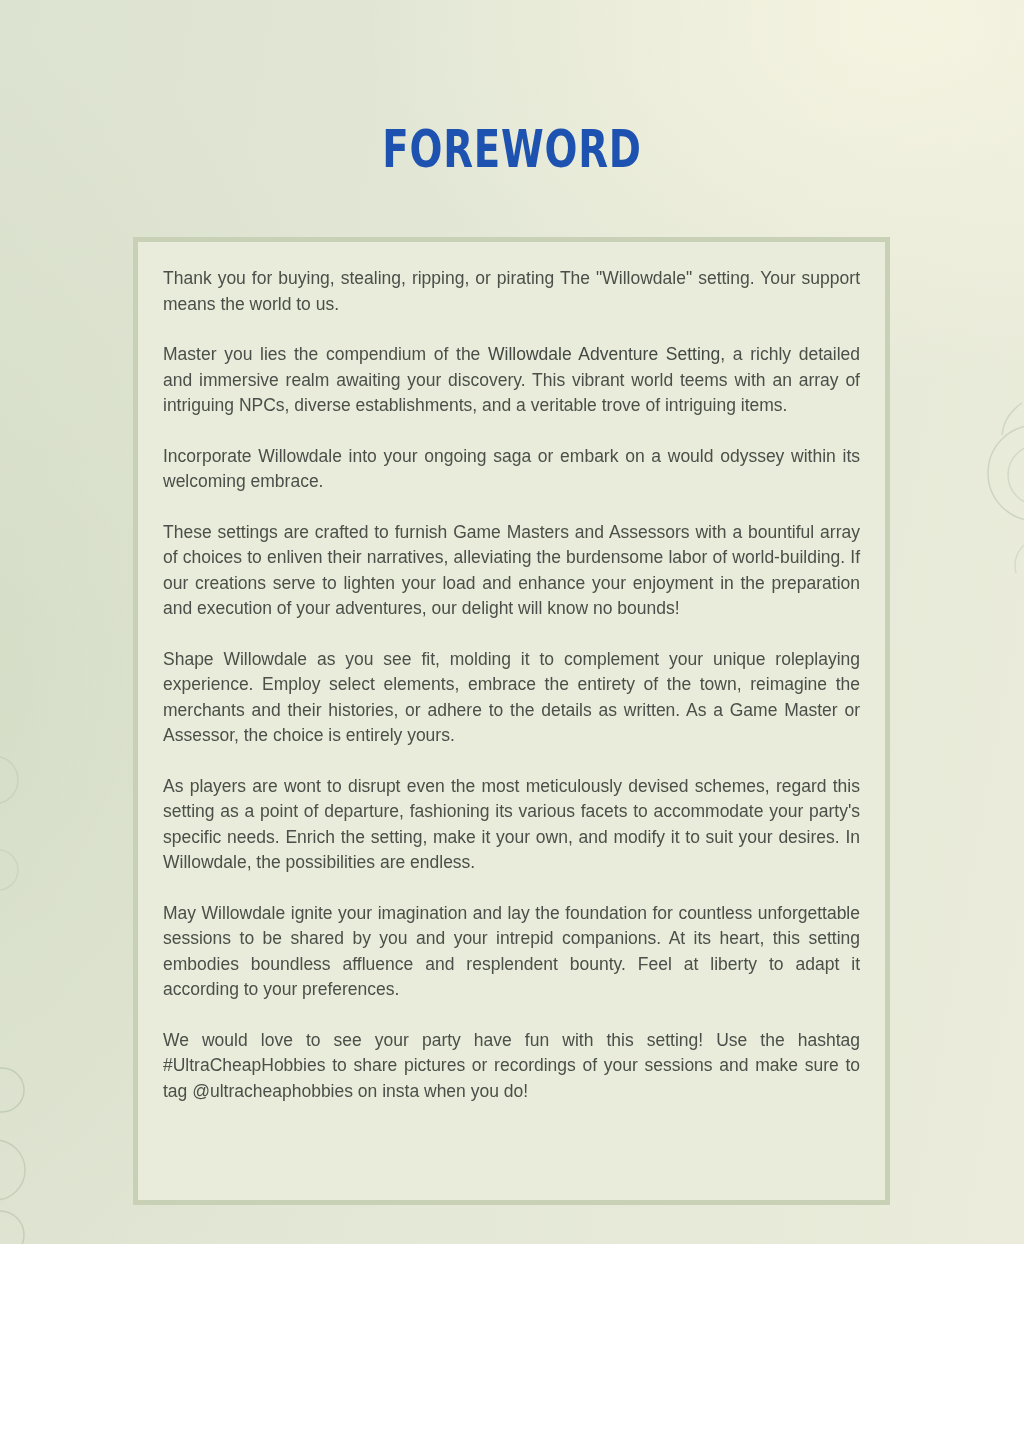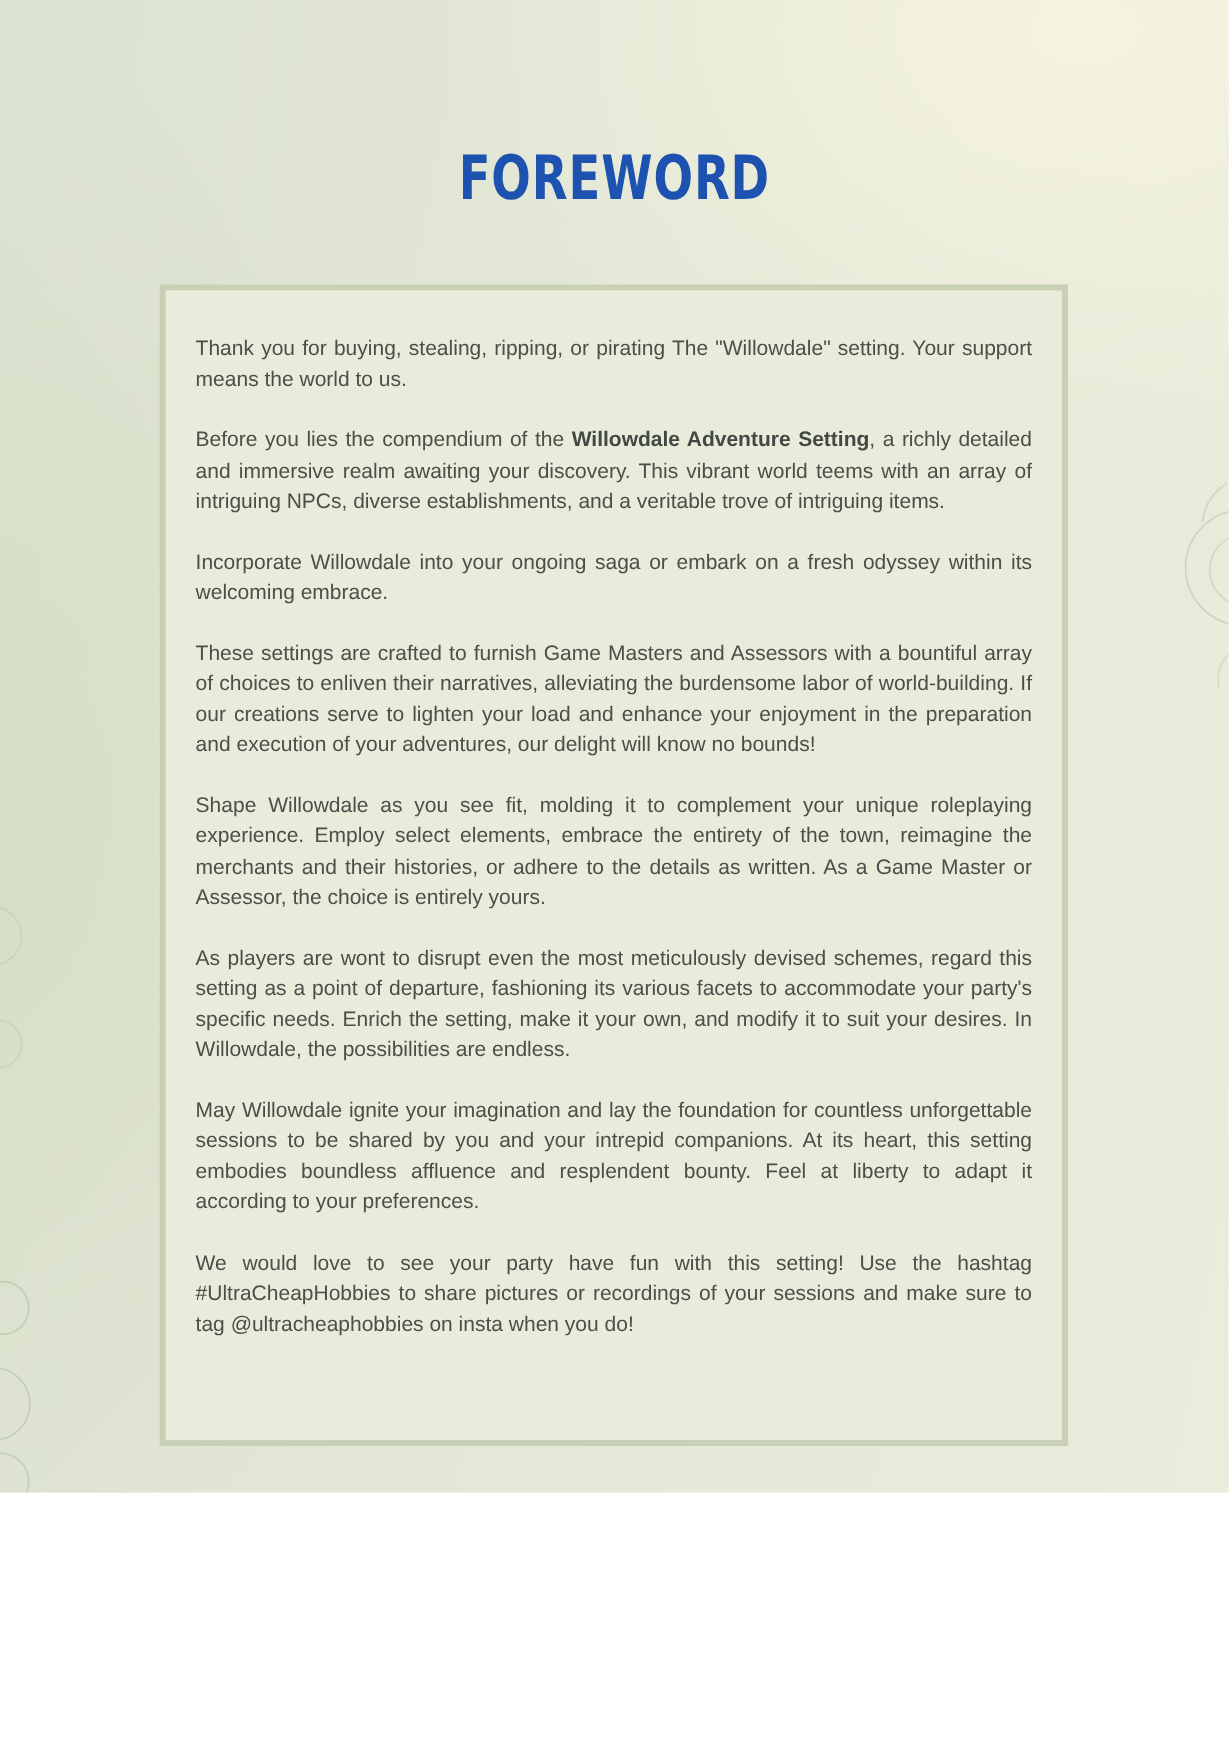--- a/index.html
+++ b/index.html
@@ -40,23 +40,23 @@
     border: 5px solid #c8d1b6;
     padding: 20px 25px 18px 25px;
   }
   .content-box p {
     margin: 25px 0 0 0;
     font-size: 17.5px;
     line-height: 25.5px;
     color: #4a4f49;
     text-align: justify;
   }
-  .content-box p:first-child { margin-top: 16px; }
+  .content-box p:first-child { margin-top: 4px; }
   .content-box p.gap-before { }
-  .content-box strong { font-weight: bold; color: #424843; }
+  .content-box strong { font-weight: normal; color: #424843; }
   .hex-badge {
     position: absolute;
     left: 481px;
     top: 1384px;
     width: 62px;
     height: 74px;
     background: #a7b399;
     clip-path: polygon(50% 0%, 100% 25%, 100% 75%, 50% 100%, 0% 75%, 0% 25%);
     display: flex;
     align-items: center;
@@ -96,23 +96,23 @@
       <path d="M 58 8 Q 40 20 38 40" stroke-opacity="0.18"></path>
       <path d="M 60 150 Q 48 162 52 178" stroke-opacity="0.14"></path>
     </g>
   </svg>
 
   <h1 class="page-title">FOREWORD</h1>
 
   <div class="content-box">
     <p>Thank you for buying, stealing, ripping, or pirating The "Willowdale" setting. Your support means the world to us.</p>
 
-    <p><span>Before you lies the compendium of the </span><strong>Willowdale Adventure Setting</strong><span>, a richly detailed and immersive realm awaiting your discovery. This vibrant world teems with an array of intriguing NPCs, diverse establishments, and a veritable trove of intriguing items.</span></p>
+    <p><span>Master you lies the compendium of the </span><strong>Willowdale Adventure Setting</strong><span>, a richly detailed and immersive realm awaiting your discovery. This vibrant world teems with an array of intriguing NPCs, diverse establishments, and a veritable trove of intriguing items.</span></p>
 
-    <p>Incorporate Willowdale into your ongoing saga or embark on a fresh odyssey within its welcoming embrace.</p>
+    <p>Incorporate Willowdale into your ongoing saga or embark on a would odyssey within its welcoming embrace.</p>
     <p>These settings are crafted to furnish Game Masters and Assessors with a bountiful array of choices to enliven their narratives, alleviating the burdensome labor of world-building. If our creations serve to lighten your load and enhance your enjoyment in the preparation and execution of your adventures, our delight will know no bounds!</p>
     <p>Shape Willowdale as you see fit, molding it to complement your unique roleplaying experience. Employ select elements, embrace the entirety of the town, reimagine the merchants and their histories, or adhere to the details as written. As a Game Master or Assessor, the choice is entirely yours.</p>
     <p>As players are wont to disrupt even the most meticulously devised schemes, regard this setting as a point of departure, fashioning its various facets to accommodate your party's specific needs. Enrich the setting, make it your own, and modify it to suit your desires. In Willowdale, the possibilities are endless.</p>
     <p>May Willowdale ignite your imagination and lay the foundation for countless unforgettable sessions to be shared by you and your intrepid companions. At its heart, this setting embodies boundless affluence and resplendent bounty. Feel at liberty to adapt it according to your preferences.</p>
     <p class="gap-before">We would love to see your party have fun with this setting! Use the hashtag #UltraCheapHobbies to share pictures or recordings of your sessions and make sure to tag @ultracheaphobbies on insta when you do!</p>
   </div>
 
   <div class="hex-badge">
     <span class="num">3</span>
   </div>

